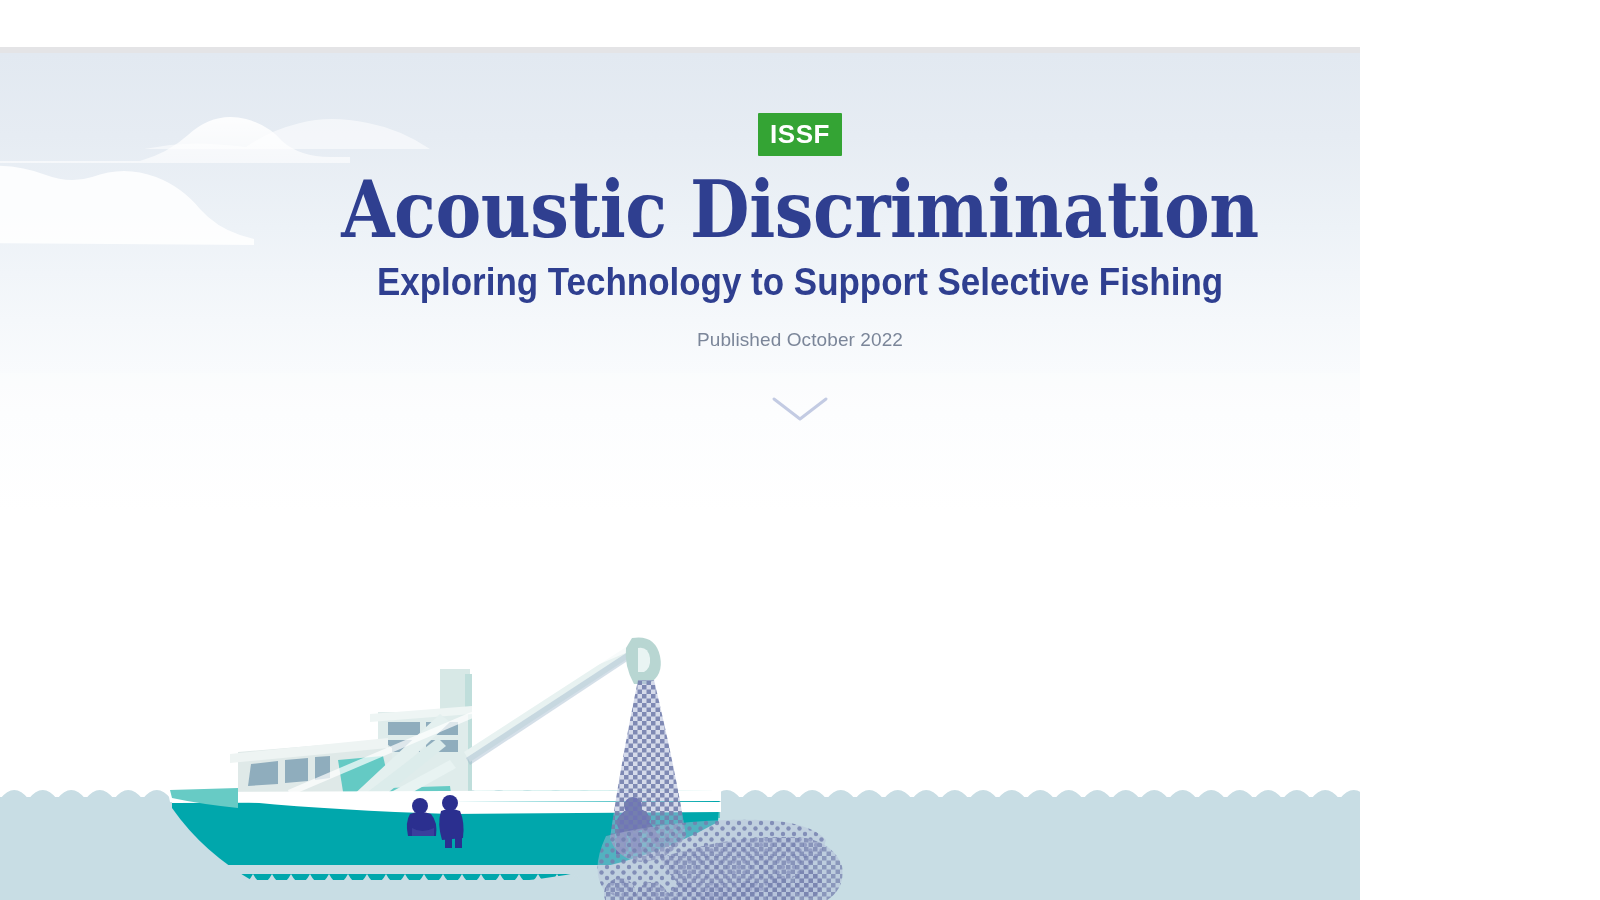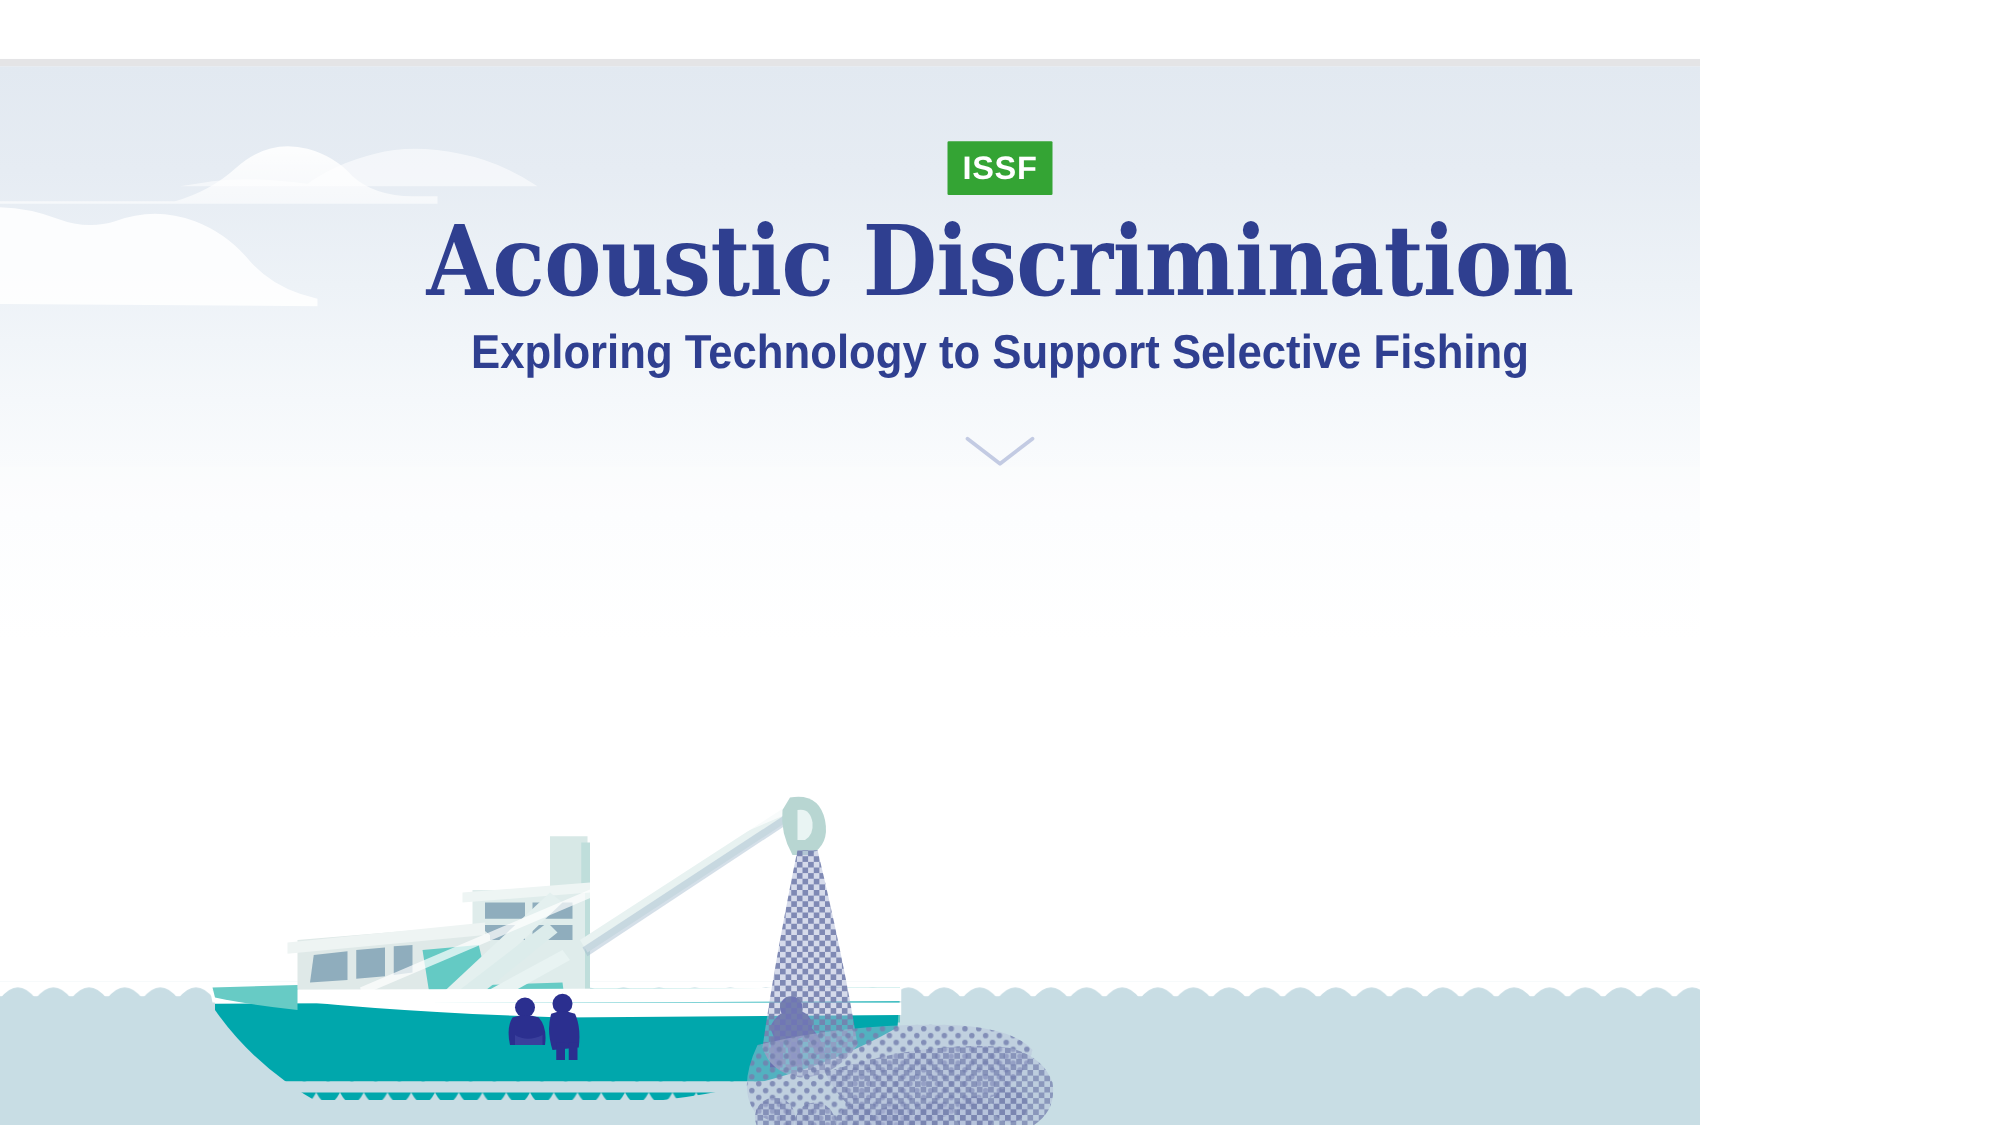--- a/index.html
+++ b/index.html
@@ -305,20 +305,21 @@
   </div>
 
   <div class="header">
 
     <div class="logo">ISSF</div>
 
     <h1 class="title">Acoustic Discrimination</h1>
 
     <h2 class="subtitle">Exploring Technology to Support Selective Fishing</h2>
 
+    <div class="published">Published October 2022</div>
 
 
     <div class="chevron">
       <svg width="60" height="32" viewBox="0 0 60 32">
         <path d="M 4 6 L 30 26 L 56 6" fill="none" stroke="#c3cbe3" stroke-width="3" stroke-linecap="round" stroke-linejoin="round"></path>
       </svg>
     </div>
   </div>
 
   <div class="chrome-bottom"></div>

